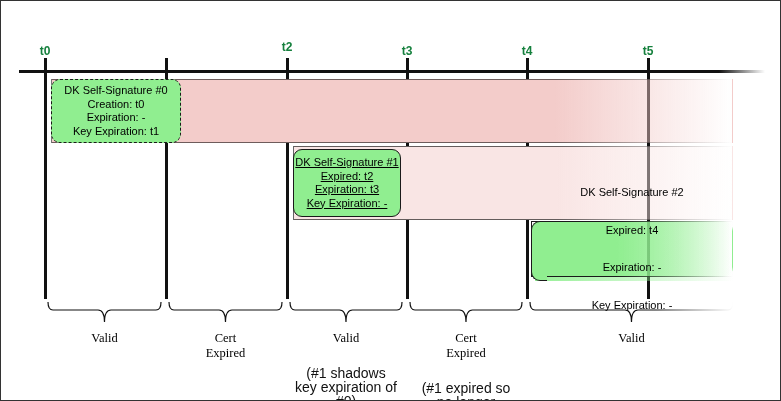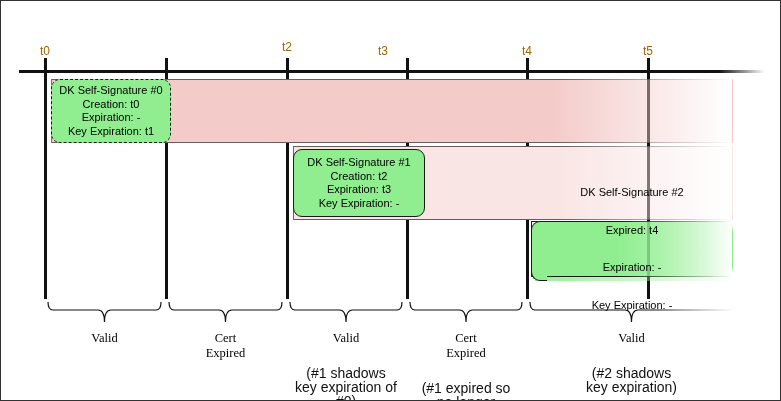--- a/index.html
+++ b/index.html
@@ -30,23 +30,24 @@
   }
   .tick{
     position:absolute;
     width:3px;
     background:#111111;
   }
   .tick-label{
     position:absolute;
     font-size:12px;
     line-height:12px;
-    color:#a16207;
+    color:#15803d;
     white-space:nowrap;
     transform:translateX(-50%);
+    font-weight:bold;
   }
 
   
   .band{
     position:absolute;
     box-sizing:border-box;
   }
   .band-solid{
     border:1px solid rgba(0,0,0,0.55);
   }
@@ -105,49 +106,49 @@
   <div class="tick" style="left:42.5px; top:57px; height:241px;"></div>
   <div class="tick-label" style="left:44px; top:44px;">t0</div>
 
   <div class="tick" style="left:163.5px; top:57px; height:241px;"></div>
   <div class="tick-label" style="left:165px; top:44px;margin-top:44px;">t1</div>
 
   <div class="tick" style="left:284.5px; top:57px; height:241px;"></div>
   <div class="tick-label" style="left:286px; top:40px;">t2</div>
 
   <div class="tick" style="left:404.5px; top:57px; height:241px;"></div>
-  <div class="tick-label" style="left:382px; top:44px;">t3</div>
+  <div class="tick-label" style="left:406px; top:44px;">t3</div>
 
   <div class="tick" style="left:524.5px; top:57px; height:241px;"></div>
   <div class="tick-label" style="left:526px; top:44px;text-align:right;">t4</div>
 
   <div class="tick" style="left:645.5px; top:57px; height:241px;"></div>
   <div class="tick-label" style="left:647px; top:44px;text-align:right;">t5</div>
 
   <div class="band band-solid" style="left:50px; top:78px; width:682px; height:64px;
               background:linear-gradient(to right,#f3ccca 0%,#f3ccca 74%,rgba(243,204,202,0) 100%);
               border-image:linear-gradient(to right,rgba(0,0,0,0.55) 0%,rgba(0,0,0,0.55) 74%,rgba(0,0,0,0) 100%) 1;"></div>
 
   <div class="band band-dashed" style="left:292px; top:145px; width:440px; height:74px;
               background:linear-gradient(to right,#f9e5e4 0%,#f9e5e4 60%,rgba(249,229,228,0) 100%);
               border-image:linear-gradient(to right,rgba(0,0,0,0.6) 0%,rgba(0,0,0,0.6) 60%,rgba(0,0,0,0) 100%) 1;"></div>
 
   <div class="band" style="left:530px; top:220px; width:202px; height:60px;
               background:linear-gradient(to right,rgba(144,238,144,0) 0%,rgba(144,238,144,0) 2%,rgba(144,238,144,0.95) 2%,rgba(144,238,144,0) 100%);"></div>
 
-  <div class="sigbox sig-dashed" style="left:50px; top:78px; width:120px; height:64px; background:#90ee90;">
+  <div class="sigbox sig-dashed" style="left:50px; top:78px; width:130px; height:64px; background:#90ee90;">
     <span class="ln">DK Self-Signature #0</span>
     <span class="ln">Creation: t0</span>
     <span class="ln">Expiration: -</span>
     <span class="ln">Key Expiration: t1</span>
   </div>
 
-  <div class="sigbox sig-solid" style="left:292px; top:148px; width:132px; height:68px; background:#90ee90;">
+  <div class="sigbox sig-solid" style="left:292px; top:148px; width:108px; height:68px; background:#90ee90;text-decoration:underline;">
     <span class="ln">DK Self-Signature #1</span>
-    <span class="ln">Creation: t2</span>
+    <span class="ln">Expired: t2</span>
     <span class="ln">Expiration: t3</span>
     <span class="ln">Key Expiration: -</span>
   </div>
 
   <div class="sigbox sig-solid" style="left:530px; top:220px; width:202px; height:56px;
               background:linear-gradient(to right,#90ee90 0%,#90ee90 42%,rgba(144,238,144,0) 100%);
               border-image:linear-gradient(to right,#1a1a1a 0%,#1a1a1a 42%,rgba(26,26,26,0) 100%) 1;
               border-radius:10px;gap:24px;">
     <span class="ln">DK Self-Signature #2</span>
     <span class="ln">Expired: t4</span>
@@ -206,16 +207,15 @@
           <stop offset="0%" stop-color="#111111" stop-opacity="1"></stop>
           <stop offset="62%" stop-color="#111111" stop-opacity="1"></stop>
           <stop offset="100%" stop-color="#111111" stop-opacity="0"></stop>
         </linearGradient>
       </defs>
       <path d="M1,1 Q1,9 6,9 L96,9 Q102.5,9 102.5,21 Q102.5,9 109,9 L199,9 Q204,9 204,1" fill="none" stroke="url(#brFade)" stroke-width="1.2" vector-effect="non-scaling-stroke"></path>
     </svg>
   </div>
   <div class="interval-label" style="left:528px; top:330px; width:205px;">
     <span class="main">Valid</span>
-    <span class="sub">(#2 shadows<br>key expiration)</span>
   </div>
 
 </div>
 
 </body></html>

